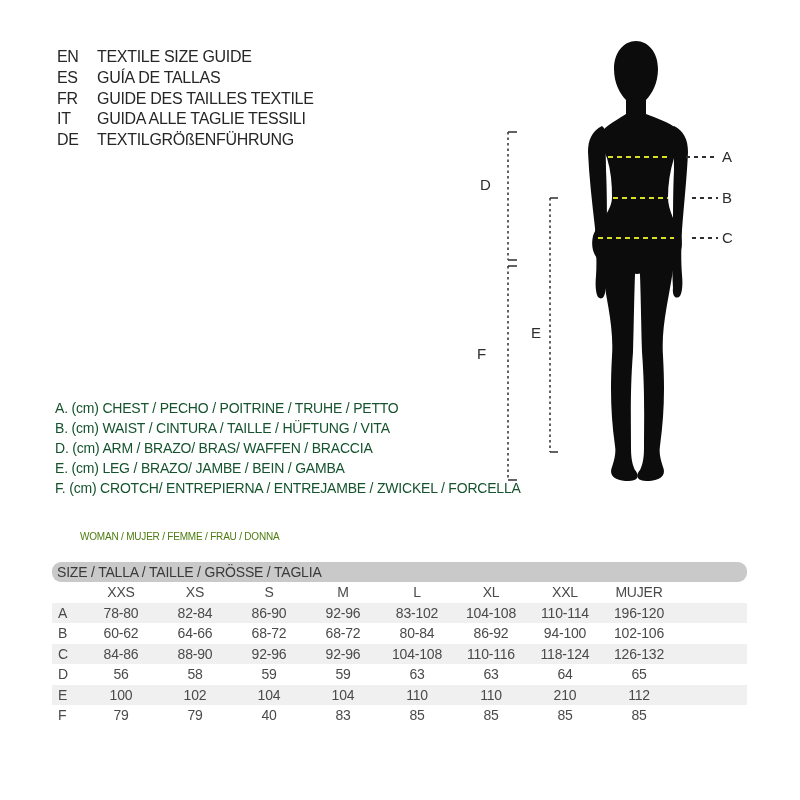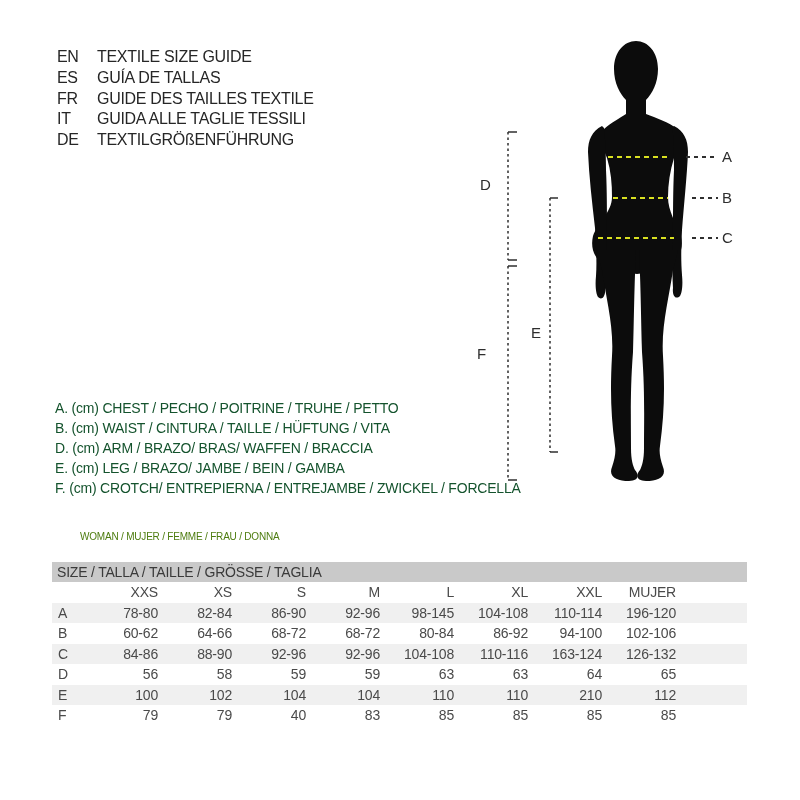--- a/index.html
+++ b/index.html
@@ -25,25 +25,25 @@
                color:#14532d;white-space:nowrap;}
 
   
   .section-title{position:absolute;left:55px;top:531px;font-size:10px;
                  letter-spacing:-0.2px;color:#4d7c0f;white-space:nowrap;margin-left:25px;}
 
   
   .size-table{position:absolute;left:52px;top:562px;width:695px;font-size:14px;
               letter-spacing:-0.2px;color:#4a4a4a;}
   .t-bar{height:20px;line-height:20px;background:#c9c9c9;color:#3a3a3a;
-         padding-left:5px;font-size:14px;white-space:nowrap;}
+         padding-left:5px;font-size:14px;white-space:nowrap;border-radius:9px;}
   .t-row{display:flex;height:20.5px;line-height:20.5px;}
   .t-row.shade{background:#f0f0f0;}
   .t-label{width:32px;padding-left:6px;text-align:left;}
-  .t-cell{width:74px;text-align:right;}
+  .t-cell{width:74px;text-align:center;}
   .t-fill{flex:1;}
 </style>
 </head>
 <body>
 
 <div class="canvas">
 
   <section class="lang-block">
     <div class="lang-row">
       <span class="lang-code">EN</span>
@@ -199,21 +199,21 @@
           <span class="t-cell">XXL</span>
           <span class="t-cell">MUJER</span>
           <span class="t-fill"></span>
         </div>
         <div class="t-row shade">
           <span class="t-label">A</span>
           <span class="t-cell">78-80</span>
           <span class="t-cell">82-84</span>
           <span class="t-cell">86-90</span>
           <span class="t-cell">92-96</span>
-          <span class="t-cell">98-145</span>
+          <span class="t-cell">83-102</span>
           <span class="t-cell">104-108</span>
           <span class="t-cell">110-114</span>
           <span class="t-cell">196-120</span>
           <span class="t-fill"></span>
         </div>
         <div class="t-row">
           <span class="t-label">B</span>
           <span class="t-cell">60-62</span>
           <span class="t-cell">64-66</span>
           <span class="t-cell">68-72</span>
@@ -225,21 +225,21 @@
           <span class="t-fill"></span>
         </div>
         <div class="t-row shade">
           <span class="t-label">C</span>
           <span class="t-cell">84-86</span>
           <span class="t-cell">88-90</span>
           <span class="t-cell">92-96</span>
           <span class="t-cell">92-96</span>
           <span class="t-cell">104-108</span>
           <span class="t-cell">110-116</span>
-          <span class="t-cell">163-124</span>
+          <span class="t-cell">118-124</span>
           <span class="t-cell">126-132</span>
           <span class="t-fill"></span>
         </div>
         <div class="t-row">
           <span class="t-label">D</span>
           <span class="t-cell">56</span>
           <span class="t-cell">58</span>
           <span class="t-cell">59</span>
           <span class="t-cell">59</span>
           <span class="t-cell">63</span>

